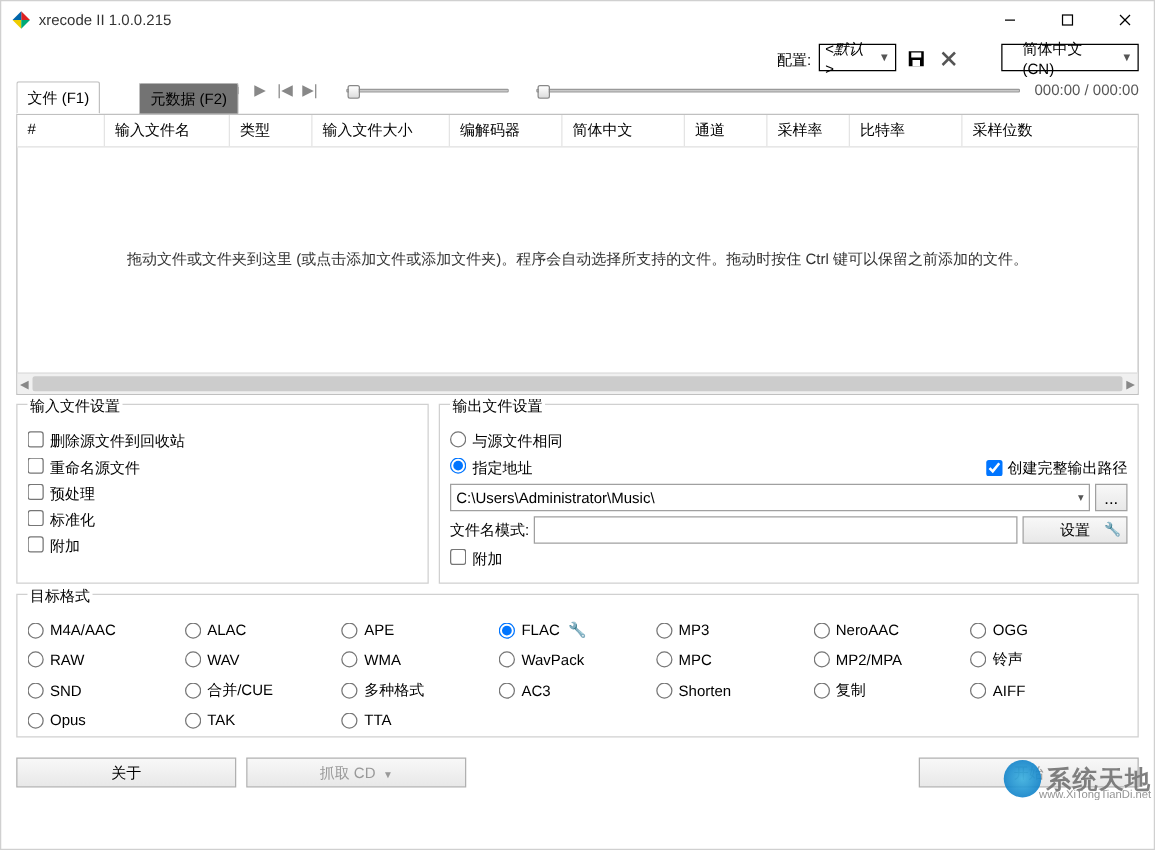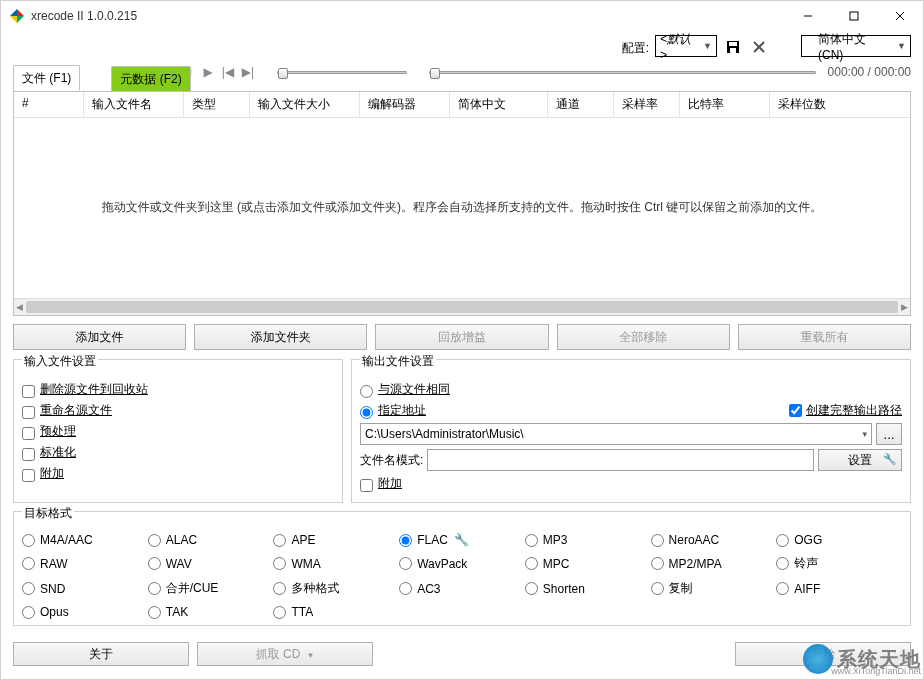--- a/index.html
+++ b/index.html
@@ -27,21 +27,21 @@
 .player-row { display: flex; align-items: center; padding: 2px 12px 4px 180px; gap: 6px; }
 .pbtn { width: 14px; height: 14px; display: inline-flex; align-items: center; justify-content: center; color: #888; cursor: pointer; }
 .slider-track { flex: 1; height: 3px; background: linear-gradient(#bbb,#ddd); border: 1px solid #999; position: relative; border-radius: 1px; }
 .slider-track.short { flex: 0 0 130px; }
 .slider-thumb { position: absolute; left: 0; top: -4px; width: 10px; height: 11px; background: linear-gradient(#fff,#ddd); border: 1px solid #888; border-radius: 2px; }
 .slider2-thumb { position: absolute; left: 0; top: -4px; width: 10px; height: 11px; background: linear-gradient(#fff,#ddd); border: 1px solid #888; border-radius: 2px; }
 .time-text { font-size: 12px; color: #555; margin-left: 6px; }
 
 
 .tabs { display: flex; align-items: flex-end; padding: 0 12px; margin-top: -18px; gap: 32px; }
-.tab { border: 1px solid #c0c0c0; border-bottom: none; padding: 4px 8px 3px; font-size: 12px; margin-right: -1px; cursor: pointer; border-radius: 2px 2px 0 0; background: #84cc16; }
+.tab { border: 1px solid #c0c0c0; border-bottom: none; padding: 4px 8px 3px; font-size: 12px; margin-right: -1px; cursor: pointer; border-radius: 2px 2px 0 0; background: #737373; }
 .tab.active { background: #fff; border-bottom: 1px solid #fff; position: relative; z-index: 2; }
 
 
 .table-wrap { margin: 0 12px 6px; border: 1px solid #c0c0c0; }
 .table-head { display: flex; background: #fff; border-bottom: 1px solid #e0e0e0; }
 .th { padding: 4px 8px; font-size: 12px; color: #000; border-right: 1px solid #e4e4e4; }
 .th0{width:70px}.th1{width:100px}.th2{width:66px}.th3{width:110px}.th4{width:90px}.th5{width:98px}.th6{width:66px}.th7{width:66px}.th8{width:90px}.th9{flex:1;border-right:none}
 .table-body { height: 180px; display: flex; align-items: center; justify-content: center; text-align: center; color: #333; padding: 6px; line-height: 1.6; }
 .hscroll { height: 17px; background: #f0f0f0; border-top: 1px solid #ddd; display:flex; align-items:center; justify-content:space-between; padding:0 2px;}
 .hscroll span{color:#888; font-size:9px;}
@@ -51,21 +51,21 @@
 .btnrow { display: flex; gap: 8px; padding: 2px 12px 8px; }
 .btnrow button { flex: 1; height: 26px; border: 1px solid #b0b0b0; background: linear-gradient(#f8f8f8,#e8e8e8); font-size: 12px; cursor: pointer; }
 .btnrow button:disabled { color: #999; cursor: default; }
 
 
 .settings { display: flex; gap: 8px; padding: 1px 12px 8px; }
 .panel { border: 1px solid #d0d0d0; padding: 4px 8px 6px; }
 .panel-title { font-size: 12px; position: relative; top: -11px; background: #fff; display: inline-block; padding: 0 2px; }
 .panel.left { width: 330px; }
 .panel.right { flex: 1; }
-.chk-row, .rad-row { display: flex; align-items: flex-end; margin-bottom: 4px; gap: 5px; font-size: 12px; text-decoration: underline; }
+.chk-row, .rad-row { display: flex; align-items: flex-start; margin-bottom: 4px; gap: 5px; font-size: 12px; }
 .chk-row input[type=checkbox], .rad-row input[type=radio] { width: 13px; height: 13px; }
 .path-row { display: flex; gap: 4px; align-items: center; margin: 2px 0 4px; }
 .path-input { flex: 1; border: 1px solid #a0a0a0; height: 22px; padding: 0 4px; font-size: 12px; display: flex; align-items: center; background: #fff; }
 .path-input .dd-arrow { margin-left: auto; }
 .browse-btn { width: 26px; height: 22px; border: 1px solid #a0a0a0; background: linear-gradient(#f8f8f8,#e8e8e8); cursor: pointer; }
 .fname-row { display: flex; gap: 4px; align-items: center; margin: 2px 0 4px; }
 .fname-row label { white-space: nowrap; }
 .fname-row .fname-input { flex: 1; border: 1px solid #a0a0a0; height: 22px; background: #fff; }
 .fname-btn { width: 84px; height: 22px; border: 1px solid #a0a0a0; background: linear-gradient(#f8f8f8,#e8e8e8); font-size: 12px; cursor: pointer; position: relative; }
 .wrench { font-size: 11px; position: absolute; right: 4px; top: 3px; }
@@ -184,27 +184,20 @@
       <div class="th th9">采样位数</div>
     </div>
     <div class="table-body">拖动文件或文件夹到这里 (或点击添加文件或添加文件夹)。程序会自动选择所支持的文件。拖动时按住 Ctrl 键可以保留之前添加的文件。</div>
     <div class="hscroll">
         <span>◀</span>
         <div class="hscroll-thumb"></div>
         <span>▶</span>
       </div>
   </div>
 
-  <div class="btnrow">
-    <button>添加文件</button>
-    <button>添加文件夹</button>
-    <button disabled="">回放增益</button>
-    <button disabled="">全部移除</button>
-    <button disabled="">重载所有</button>
-  </div>
 
   <div class="settings">
     <div class="panel left">
       <span class="panel-title">输入文件设置</span>
       <div class="chk-row">
           <input type="checkbox" style="">
           <span>删除源文件到回收站</span>
         </div>
       <div class="chk-row">
           <input type="checkbox" style="">

